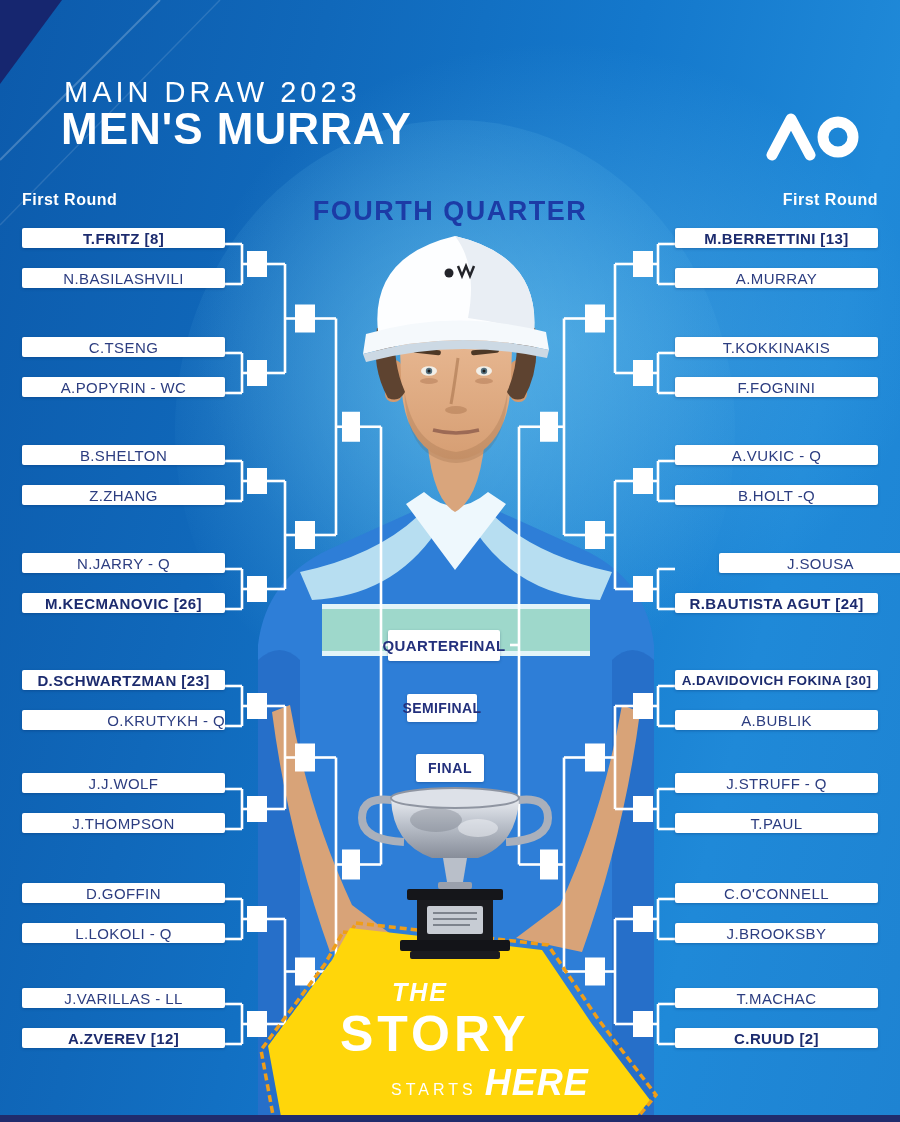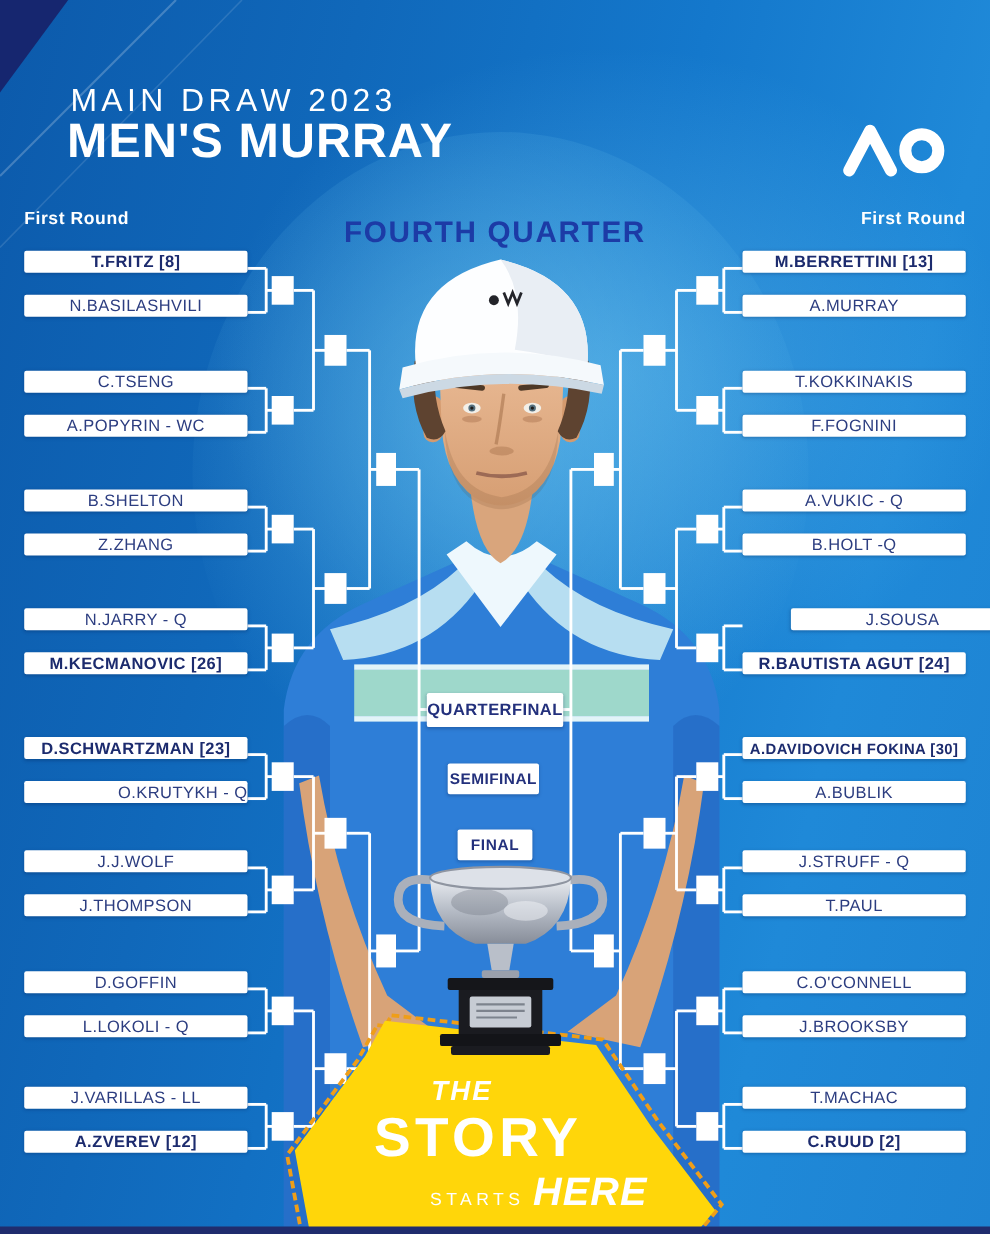--- a/index.html
+++ b/index.html
@@ -21,22 +21,22 @@
   
   .pbox{position:absolute;width:203px;height:20px;background:#ffffff;border-radius:2px;
     display:flex;align-items:center;justify-content:center;
     box-shadow:0 1px 3px rgba(0,30,80,.28);}
   .pbox span{display:inline-block;white-space:nowrap;font-size:15px;font-weight:400;
     color:#2c3d80;letter-spacing:.4px;}
   .pbox.seed span{font-weight:700;color:#1c2b6e;}
   
   .roundbox{position:absolute;background:#ffffff;border-radius:2px;display:flex;align-items:center;justify-content:center;
     box-shadow:0 1px 3px rgba(0,30,80,.28);color:#23307c;font-weight:700;}
-  #qf-box{left:388px;top:630px;width:124px;height:31px;font-size:15px;letter-spacing:.4px;}
-  #sf-box{left:407px;top:694px;width:83px;height:28px;font-size:14px;letter-spacing:.4px;}
+  #qf-box{left:388px;top:630px;width:112px;height:31px;font-size:15px;letter-spacing:.4px;}
+  #sf-box{left:407px;top:694px;width:70px;height:28px;font-size:14px;letter-spacing:.4px;}
   #f-box{left:416px;top:754px;width:68px;height:28px;font-size:14px;letter-spacing:.6px;}
   
   .story{left:340px;top:980px;width:240px;color:#fff;line-height:1;}
   .story .l1{font-size:25px;font-style:italic;font-weight:700;letter-spacing:2px;margin-left:52px;}
   .story .l2{font-size:50px;font-weight:700;letter-spacing:4px;margin-top:4px;}
   .story .l3{margin-top:6px;margin-left:20px;display:flex;align-items:baseline;}
   .story .l3a{font-size:16px;letter-spacing:4px;font-weight:400;margin-left:31px;}
   .story .l3b{font-size:36px;font-weight:700;font-style:italic;letter-spacing:1px;margin-left:8px;}
   .bottom-strip{left:0;top:1115px;width:900px;height:7px;background:#202c6d;}
   svg{position:absolute;left:0;top:0;}

